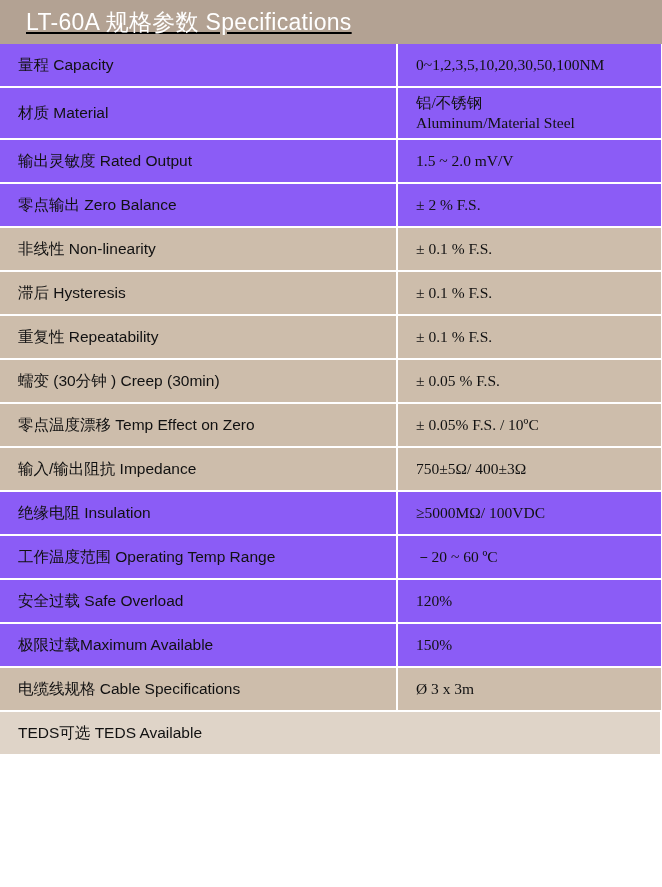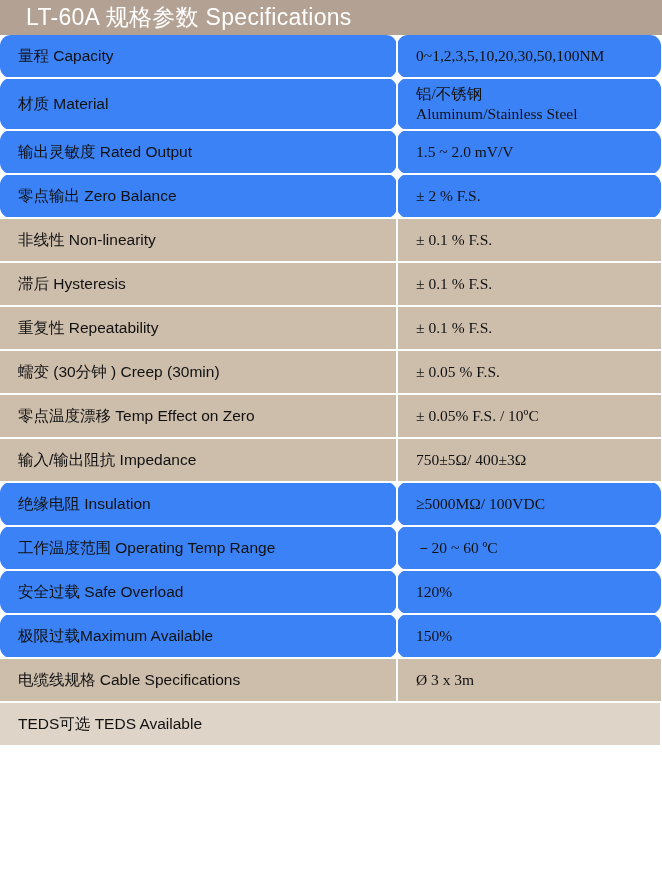--- a/index.html
+++ b/index.html
@@ -15,26 +15,27 @@
   }
   .spec-sheet {
     width: 662px;
     height: 887px;
     box-sizing: border-box;
     padding: 0;
     background: #ffffff;
     position: relative;
   }
   .title-bar {
-    height: 35px;
+    height: 44px;
     background: #b3a293;
     display: flex;
     align-items: center;
     padding-left: 26px;
     box-sizing: border-box;
+    text-decoration: underline;
   }
   .title-text {
     color: #ffffff;
     font-size: 23px;
     letter-spacing: 0.3px;
     font-weight: normal;
   }
   table.spec-table {
     width: 662px;
     border-collapse: collapse;
@@ -49,21 +50,21 @@
     border-right: 2px solid #ffffff;
     line-height: 1.28;
   }
   table.spec-table td.value {
     border-right: none;
     font-family: Liberation Serif, serif;
   }
   td.label {
     width: 378px;
   }
-  .row-a td { background: #3b82f6; border-radius: 11px; }
+  .row-a td { background: #8b5cf6; }
   .row-b td { background: #cdbdab; }
   .full-row td {
     background: #dfd4c8;
     border-right: none;
     border-bottom: none;
   }
   .cell-1line { height: 42px; }
   .cell-2line { height: 50px; }
   .two-line span { display: block; }
 </style>
@@ -79,21 +80,21 @@
   <table class="spec-table">
     <tbody>
       <tr class="row-a">
         <td class="label cell-1line">量程 Capacity</td>
         <td class="value cell-1line">0~1,2,3,5,10,20,30,50,100NM</td>
       </tr>
       <tr class="row-a">
         <td class="label cell-2line">材质 Material</td>
         <td class="value cell-2line two-line">
           <span>铝/不锈钢</span>
-          <span>Aluminum/Stainless Steel</span>
+          <span>Aluminum/Material Steel</span>
         </td>
       </tr>
       <tr class="row-a">
         <td class="label cell-1line">输出灵敏度 Rated Output</td>
         <td class="value cell-1line">1.5 ~ 2.0 mV/V</td>
       </tr>
       <tr class="row-a">
         <td class="label cell-1line">零点输出  Zero Balance</td>
         <td class="value cell-1line">± 2 % F.S.</td>
       </tr>

